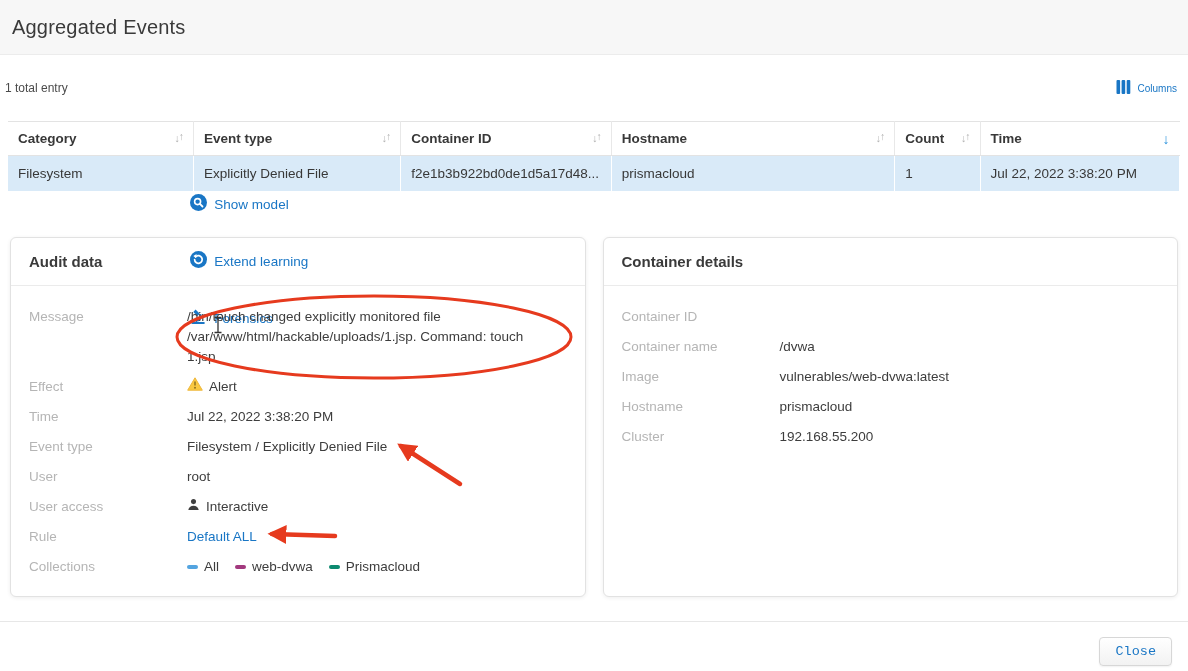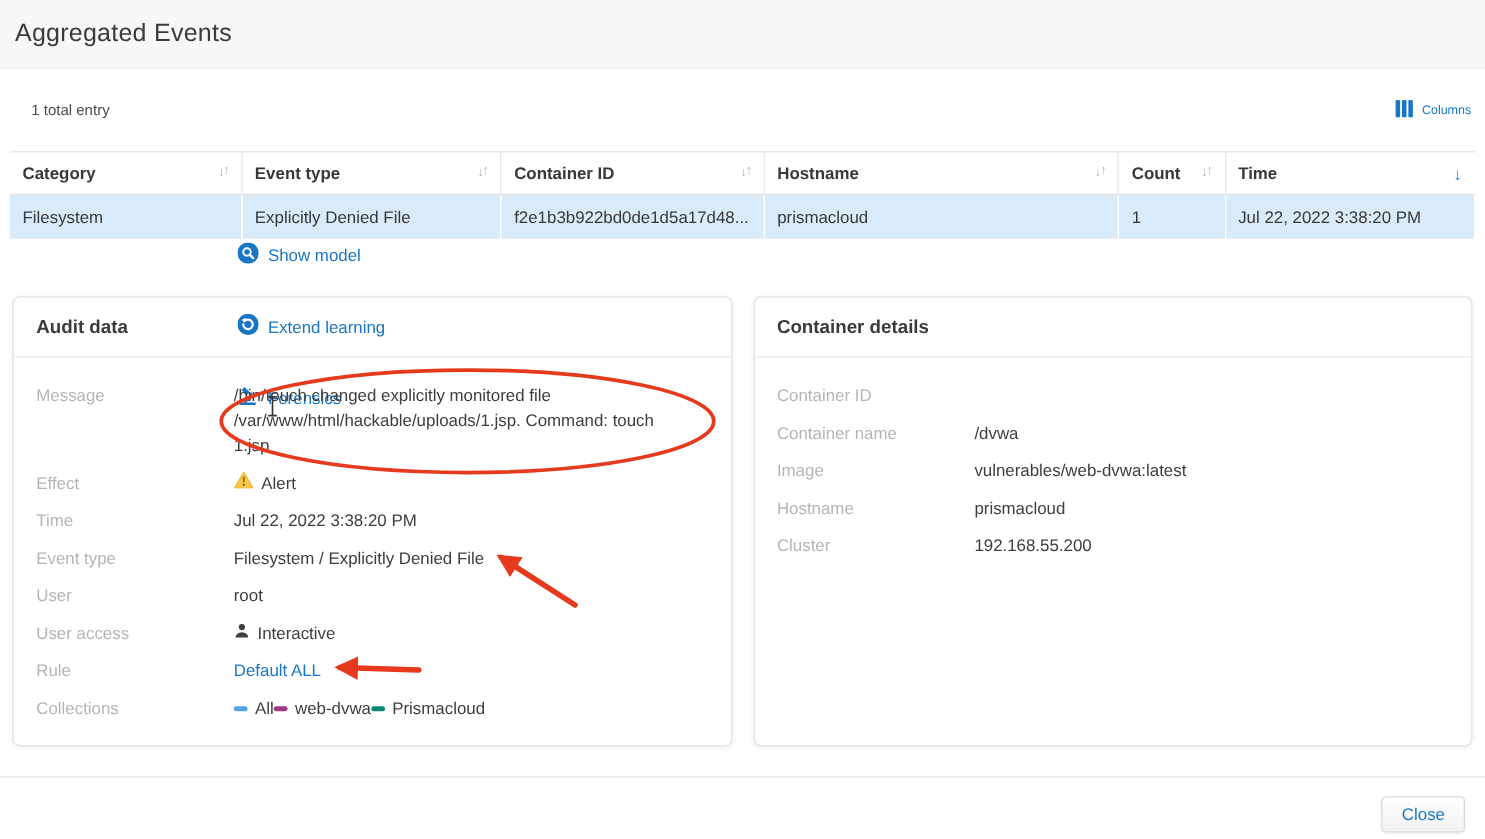--- a/index.html
+++ b/index.html
@@ -13,21 +13,21 @@
   
   .topbar {
     height:55px; background:#f7f7f7; border-bottom:1px solid #ececec;
     display:flex; align-items:center; padding:0 12px;
   }
   .topbar .title { font-size:20px; color:#3a3a3a; font-weight:500; letter-spacing:.2px; }
 
   
   .toolbar {
     margin-top:20px; height:26px; padding:0 5px;
-    display:flex; justify-content:space-between; align-items:center;margin-left:20px;
+    display:flex; justify-content:space-between; align-items:center;
   }
   .total-entry { font-size:12px; color:#4a4a4a; }
   .columns-btn {
     display:flex; align-items:center; gap:7px;
     color:#1976c5; font-size:10px; cursor:pointer; background:none; border:none;
     font-family:inherit;
   }
 
   
   .table-wrap { margin:20px 8px 0; }
@@ -69,31 +69,31 @@
     cursor:pointer; background:none; border:none; font-family:inherit; padding:0;
   }
   .card-body { padding:16px 18px 14px; }
   .frow { display:flex; padding:5px 0; line-height:20px; }
   .flabel { width:158px; flex:none; color:#b5b5b5; font-size:13.5px; }
   .fvalue { color:#3d3d3d; font-size:13.5px; }
   .msg-value { max-width:360px; }
   .icon-value { display:flex; align-items:center; gap:6px; }
   .link { color:#1976c5; cursor:pointer; }
   .nowrap { white-space:nowrap; overflow:hidden; max-width:370px; }
-  .chips { display:flex; align-items:center; }
+  .chips { display:flex; gap:16px; align-items:center; }
   .chip { display:flex; align-items:center; gap:6px; }
   .swatch { display:inline-block; width:11px; height:4px; border-radius:2px; }
 
   
   .footer-sep { margin-top:24px; border-top:1px solid #e7e7e7; }
   .footer { display:flex; justify-content:flex-end; padding:15px 16px 0; }
   .close-btn {
     background:linear-gradient(#ffffff,#f2f2f2); border:1px solid #d7d7d7;
     border-radius:4px; color:#1976c5; font-size:13.5px; padding:6px 15px;
-    cursor:pointer; font-family:Liberation Sans, sans-serif; box-shadow:0 1px 2px rgba(0,0,0,.06);
+    cursor:pointer; font-family:Liberation Mono, monospace; box-shadow:0 1px 2px rgba(0,0,0,.06);
   }
 
   
   .overlay { position:absolute; left:0; top:0; width:1188px; height:671px;
     pointer-events:none; z-index:20; }
 </style>
 </head>
 <body>
 
 <div class="topbar">

